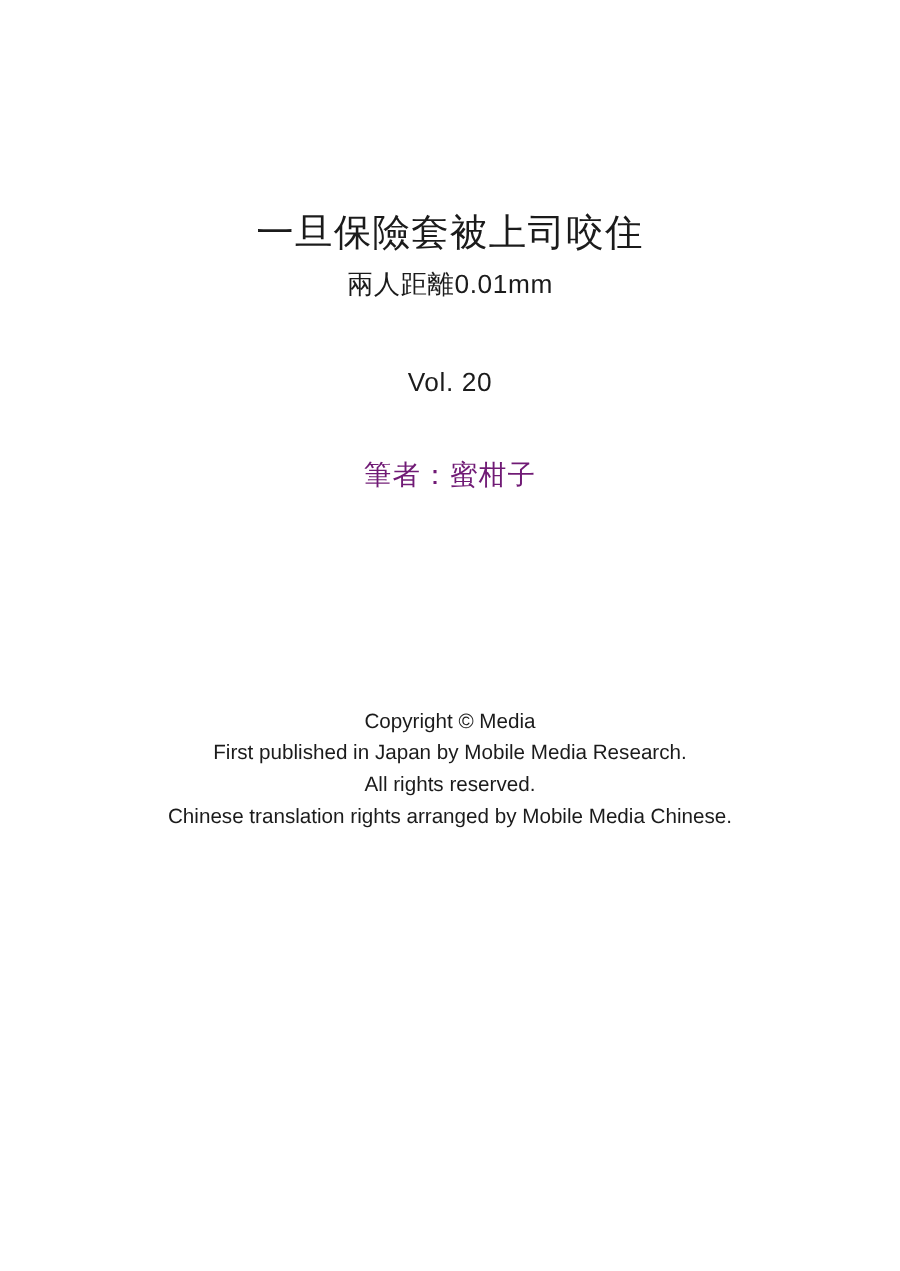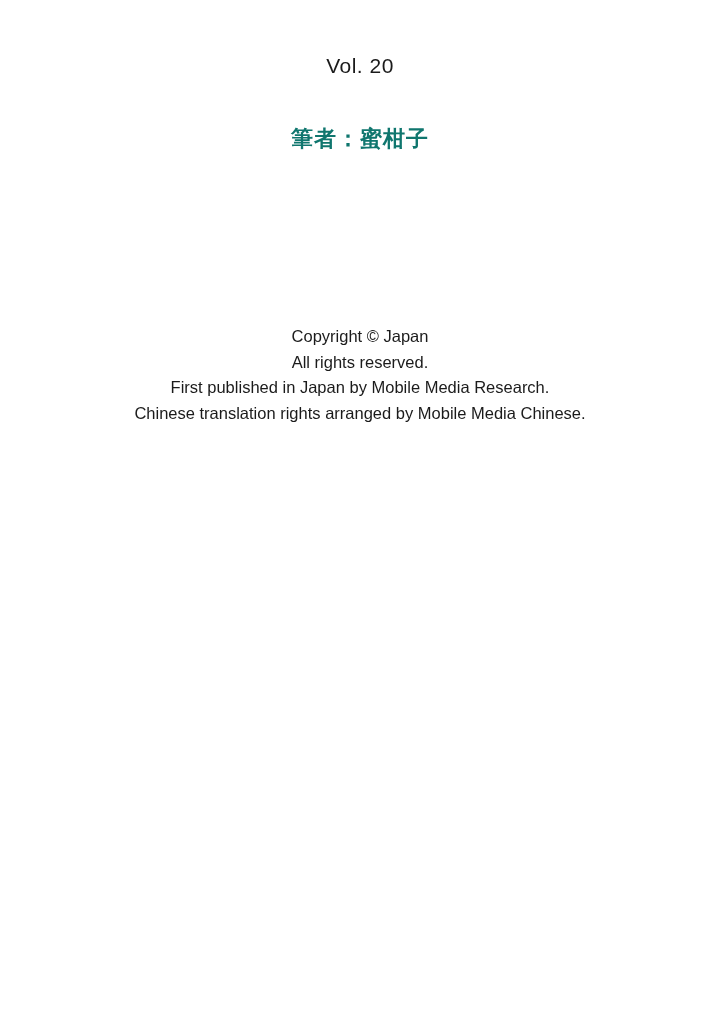--- a/index.html
+++ b/index.html
@@ -48,47 +48,51 @@
   .volume {
     margin-top: 54px;
     font-size: 21px;
     color: #1b1b1b;
     text-align: center;
     letter-spacing: 0.5px;
   }
   .author {
     margin-top: 46px;
     font-size: 22px;
-    font-weight: bold;
-    color: #0f766e;
+    font-weight: normal;
+    color: #701a75;
     text-align: right;
     letter-spacing: 1px;
   }
   .copyright-block {
     margin-top: 170px;
     text-align: center;
     font-size: 16.5px;
     line-height: 1.55;
     color: #1b1b1b;
     width: 100%;
   }
   .copyright-line {
     display: block;
   }
 </style>
 </head>
 <body>
 
 <div class="page">
 
+  <div class="title-block">
+    <h1 class="title-main">一旦保險套被上司咬住</h1>
+    <h2 class="title-sub">兩人距離0.01mm</h2>
+  </div>
 
   <div class="volume">Vol. 20</div>
 
   <div class="author">筆者：蜜柑子</div>
 
   <div class="copyright-block">
-    <span class="copyright-line">Copyright © Japan</span>
+    <span class="copyright-line">Copyright © Media</span>
+    <span class="copyright-line">First published in Japan by Mobile Media Research.</span>
     <span class="copyright-line">All rights reserved.</span>
-    <span class="copyright-line">First published in Japan by Mobile Media Research.</span>
     <span class="copyright-line">Chinese translation rights arranged by Mobile Media Chinese.</span>
   </div>
 
 </div>
 
 </body></html>

